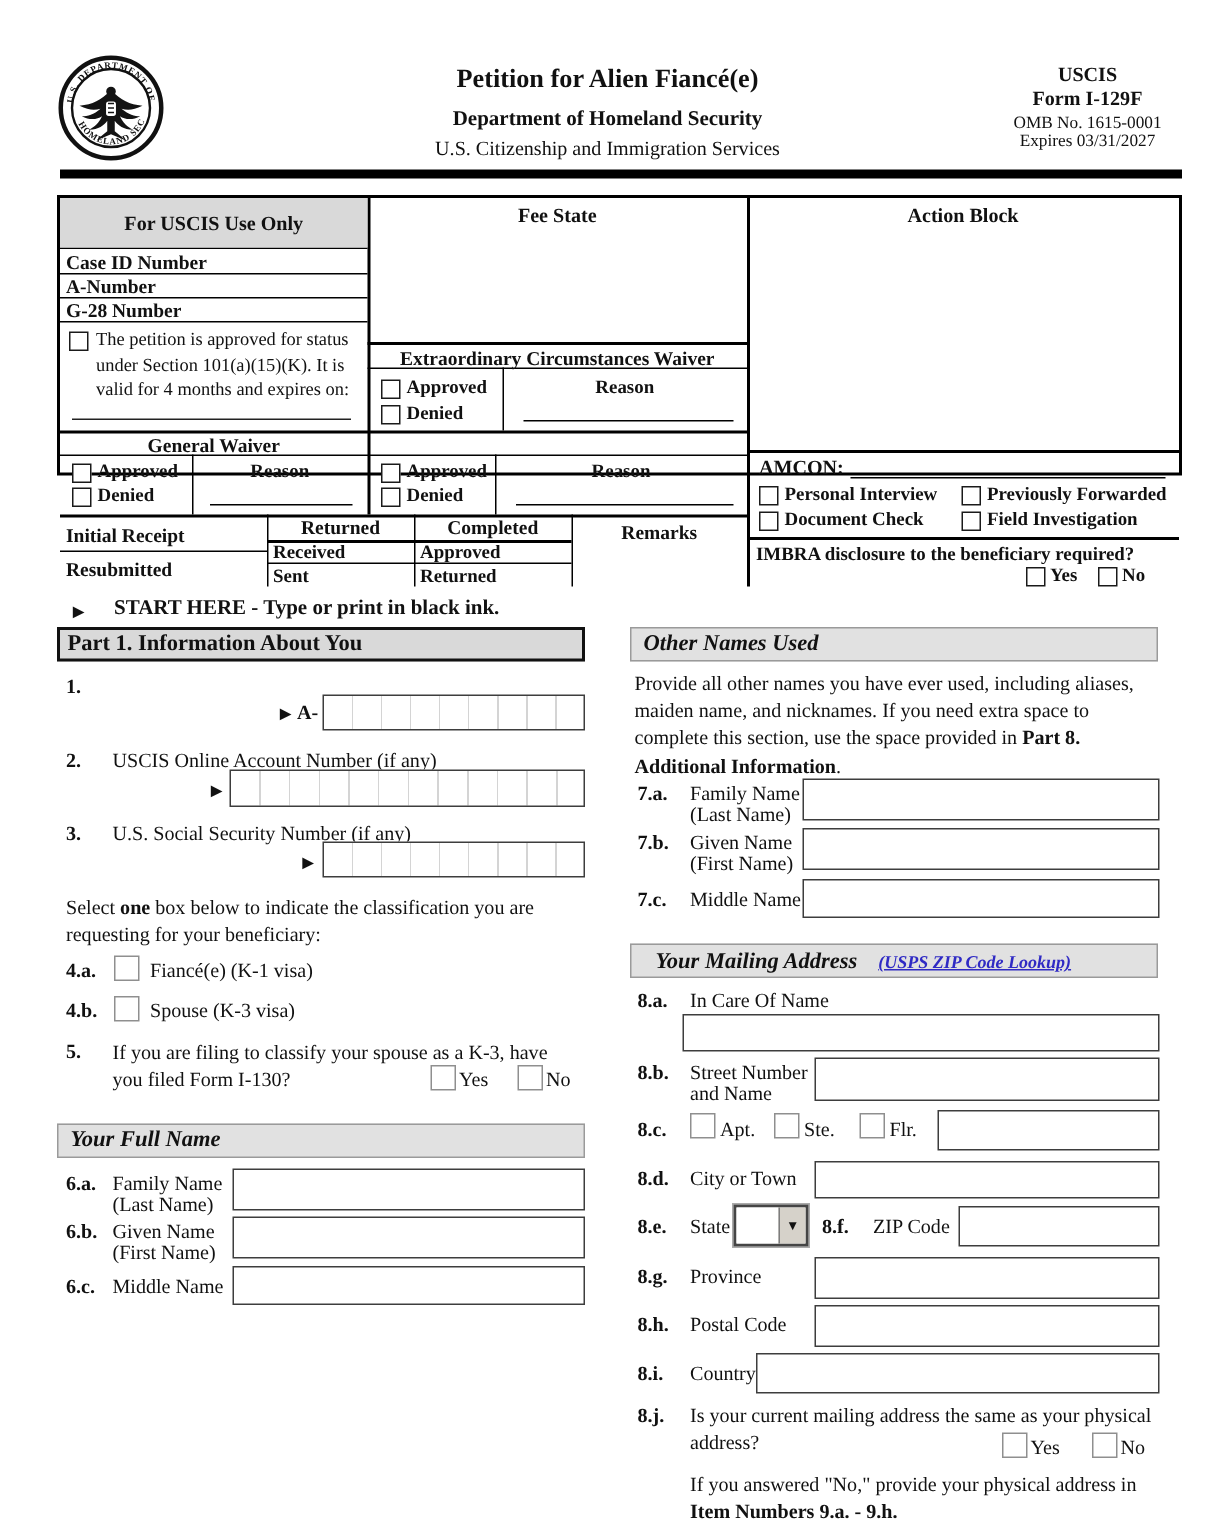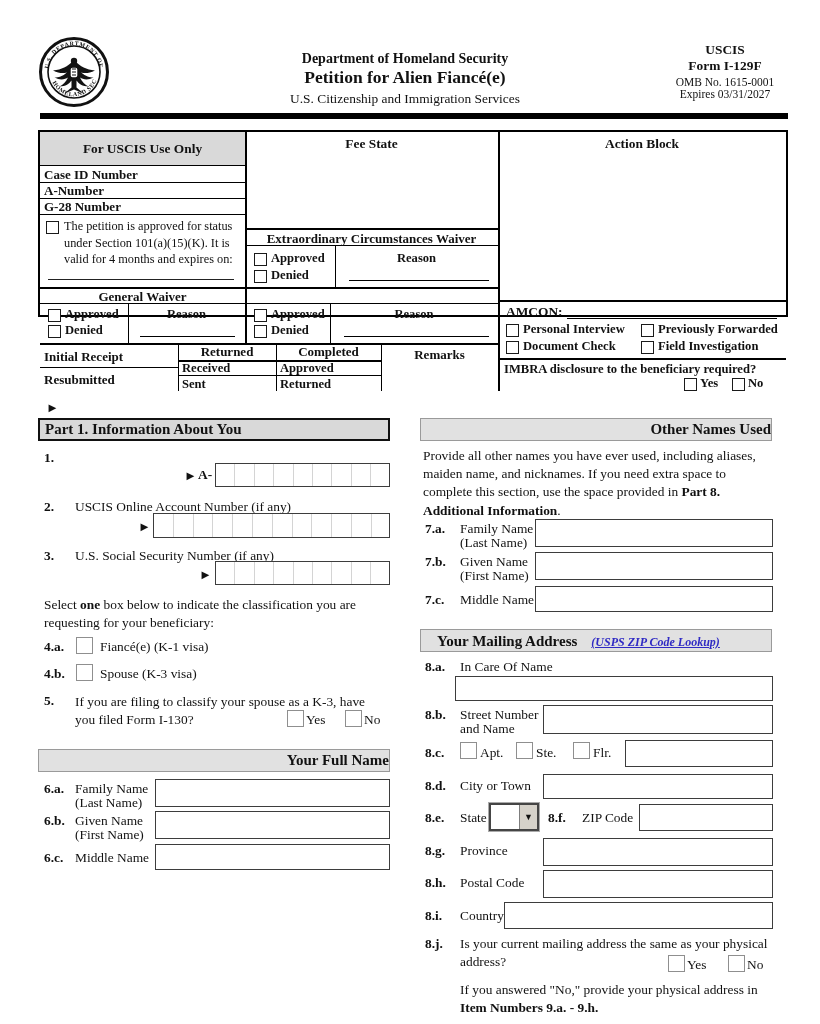--- a/index.html
+++ b/index.html
@@ -1,20 +1,20 @@
 <!DOCTYPE html>
 <html><head>
 <meta charset="utf-8">
 <style>
   html,body{margin:0;padding:0;background:#fdfdfd;}
   #page{position:relative;width:820px;height:1024px;background:#fff;
         font-family:"Liberation Serif","DejaVu Serif",serif;color:#111;overflow:hidden;}
   .abs{position:absolute;}
   .b{font-weight:bold;}
-  .i{text-align:right;}
+  .i{font-style:italic;}
   .ctr{text-align:center;}
   .hl{height:1px;background:#000;}
   .hl2{height:2px;background:#000;}
   .vl{width:1px;background:#000;}
   .vl2{width:2px;background:#000;}
   .f11{font-size:11.5px;} .f12{font-size:12.3px;} .f125{font-size:12.6px;}
   .f13{font-size:13px;} .f135{font-size:13.4px;} .f14{font-size:14px;}
   .f15{font-size:15px;} .f17{font-size:17.5px;}
   .cb{display:inline-block;width:11px;height:11px;border:1px solid #1a1a1a;background:#fff;}
   .cbl{display:inline-block;width:15px;height:15px;border:1px solid #8f8f8f;background:#fff;}
@@ -52,22 +52,22 @@
       <circle cx="36" cy="25" r="3.2"></circle>
       <path d="M36 24 C29 31 24 33.5 15 34.5 C21 37.5 25 37.5 29 36.5 C24.5 40.5 20.5 41.5 16.5 41.5 C22 44.5 27 43.5 30 41.5 C28 46 25 48.5 21.5 50.5 C27.5 50.5 31.5 47.5 33.5 44.5 L33.5 51.5 C30.5 54 28.5 55.5 26.5 57.5 L36 53.5 L45.5 57.5 C43.5 55.5 41.5 54 38.5 51.5 L38.5 44.5 C40.5 47.5 44.5 50.5 50.5 50.5 C47 48.5 44 46 42 41.5 C45 43.5 50 44.5 55.5 41.5 C51.5 41.5 48 40.5 43 36.5 C47 37.5 51 37.5 57 34.5 C48 33.5 43 31 36 24 Z"></path>
       <rect x="32" y="31" width="8" height="11" rx="2.5" fill="#fff" stroke="#131313" stroke-width="1.4"></rect>
       <line x1="34" y1="33" x2="38" y2="33" stroke="#131313" stroke-width="1"></line>
       <line x1="34" y1="36" x2="38" y2="36" stroke="#131313" stroke-width="1"></line>
       <line x1="34" y1="39" x2="38" y2="39" stroke="#131313" stroke-width="1"></line>
     </g>
   </svg>
 
   <div class="abs ctr" style="left:195px;top:42px;width:420px">
+    <div class="b f17">Petition for Alien Fiancé(e)</div>
     <div class="b f14" style="margin-top:9px">Department of Homeland Security</div>
-    <div class="b f17">Petition for Alien Fiancé(e)</div>
     <div class="f135" style="margin-top:3px">U.S. Citizenship and Immigration Services</div>
   </div>
 
   <div class="abs ctr" style="left:660px;top:42px;width:130px">
     <div class="b f135">USCIS</div>
     <div class="b f135">Form I-129F</div>
     <div class="f11" style="margin-top:2px">OMB No. 1615-0001</div>
     <div class="f11">Expires 03/31/2027</div>
   </div>
 
@@ -153,20 +153,21 @@
     <span class="abs cb" style="left:601px;top:209px"></span>
     <div class="abs b f125" style="left:618px;top:207px">Field Investigation</div>
     <div class="abs b f125" style="left:464px;top:230px">IMBRA disclosure to the beneficiary required?</div>
     <span class="abs cb" style="left:644px;top:246px"></span>
     <div class="abs b f125" style="left:660px;top:244px">Yes</div>
     <span class="abs cb" style="left:692px;top:246px"></span>
     <div class="abs b f125" style="left:708px;top:244px">No</div>
   </div>
 
   <div class="abs f13" style="left:46px;top:400px">►</div>
+  <div class="abs b f14" style="left:76px;top:398px">START HERE - Type or print in black ink.</div>
 
   <div class="abs band b" style="left:38px;top:418px;width:352px;height:23px;border:2px solid #111;box-sizing:border-box;font-size:15px;line-height:19px;padding-left:5px">Part 1.  Information About You</div>
 
   <div class="abs b f135" style="left:44px;top:450px">1.</div>
   <span class="abs b f13" style="left:184px;top:468px">►</span>
   <span class="abs b f135" style="left:198px;top:467px">A-</span>
   <input class="abs inp digits9" style="left: 215px; top: 463px; width: 175px; height: 24px;">
 
   <div class="abs b f135" style="left:44px;top:499px">2.</div>
   <div class="abs f135" style="left:75px;top:499px">USCIS Online Account Number (if any)</div>

